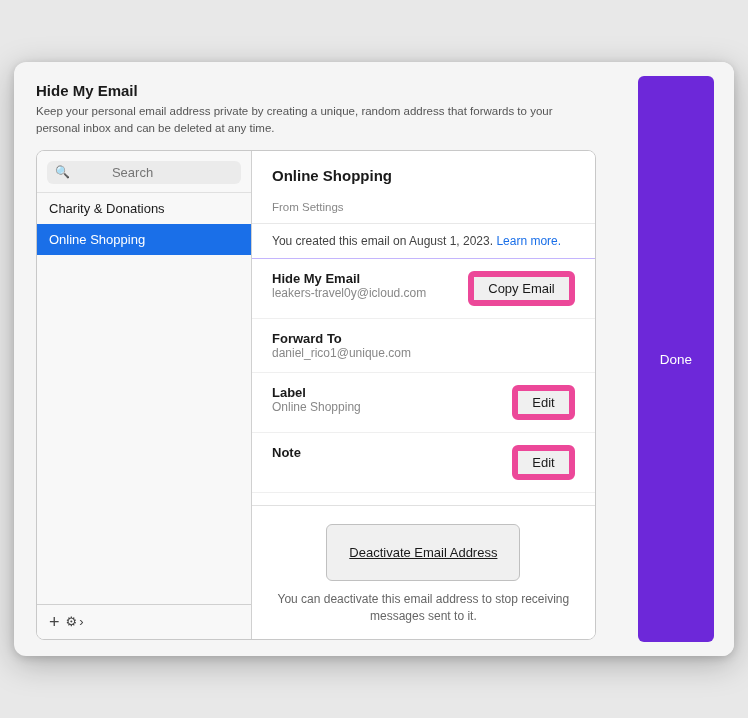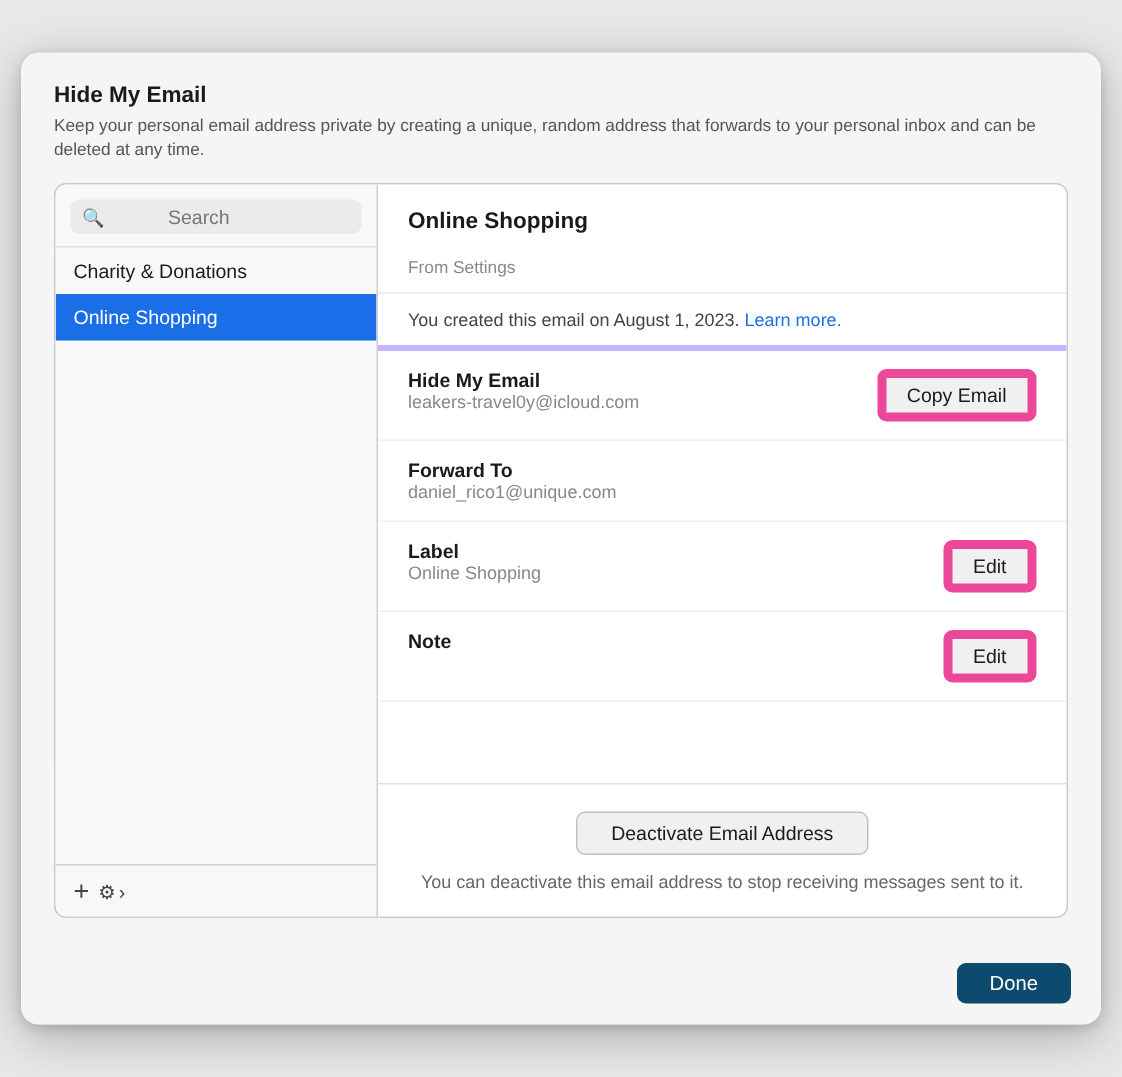--- a/index.html
+++ b/index.html
@@ -14,21 +14,20 @@
       font-family: -apple-system, BlinkMacSystemFont, "San Francisco", "Helvetica Neue", sans-serif;
     }
 
     .window {
       width: 720px;
       background: #f5f5f5;
       border-radius: 12px;
       box-shadow: 0 8px 32px rgba(0,0,0,0.25), 0 2px 8px rgba(0,0,0,0.15);
       overflow: hidden;
       display: flex;
-      flex-direction: column;
     }
 
     .window-content {
       padding: 20px 22px 16px 22px;
       display: flex;
       flex-direction: column;
       gap: 14px;
     }
 
     .window-header {
@@ -168,21 +167,21 @@
     .detail-source {
       font-size: 11.5px;
       color: #888;
       margin-top: 17px;
     }
 
     .detail-created {
       font-size: 12px;
       color: #444;
       padding: 10px 20px;
-      border-bottom: 4px solid #c4b5fd;
+      border-bottom: 1px solid #c4b5fd;
     }
 
     .detail-created a {
       color: #1a6fe8;
       text-decoration: none;
     }
 
     .detail-section {
       display: flex;
       align-items: flex-start;
@@ -227,43 +226,44 @@
       padding: 18px 20px 14px 20px;
       gap: 10px;
       border-top: 1px solid #e0e0e0;
       margin-top: auto;
     }
 
     .deactivate-btn {
       background: #f0f0f0;
       border: 1px solid #c0c0c0;
       border-radius: 6px;
-      padding: 6px 22px;
-      font-size: 13px;
-      color: #1a1a1a;
-      cursor: pointer;
+      padding: 20px 22px;
+      font-size: 13px;
+      color: #1a1a1a;
+      cursor: pointer;
+      text-decoration: underline;
     }
 
     .deactivate-note {
       font-size: 12px;
       color: #666;
       text-align: center;
       line-height: 1.4;
     }
 
     
     .bottom-bar {
       display: flex;
       justify-content: flex-end;
       padding: 14px 20px;
       background: #f5f5f5;
     }
 
     .done-btn {
-      background: #0c4a6e;
+      background: #6d28d9;
       color: #fff;
       border: none;
       border-radius: 6px;
       padding: 6px 22px;
       font-size: 13.5px;
       font-weight: 500;
       cursor: pointer;
     }
   </style>
 </head>

